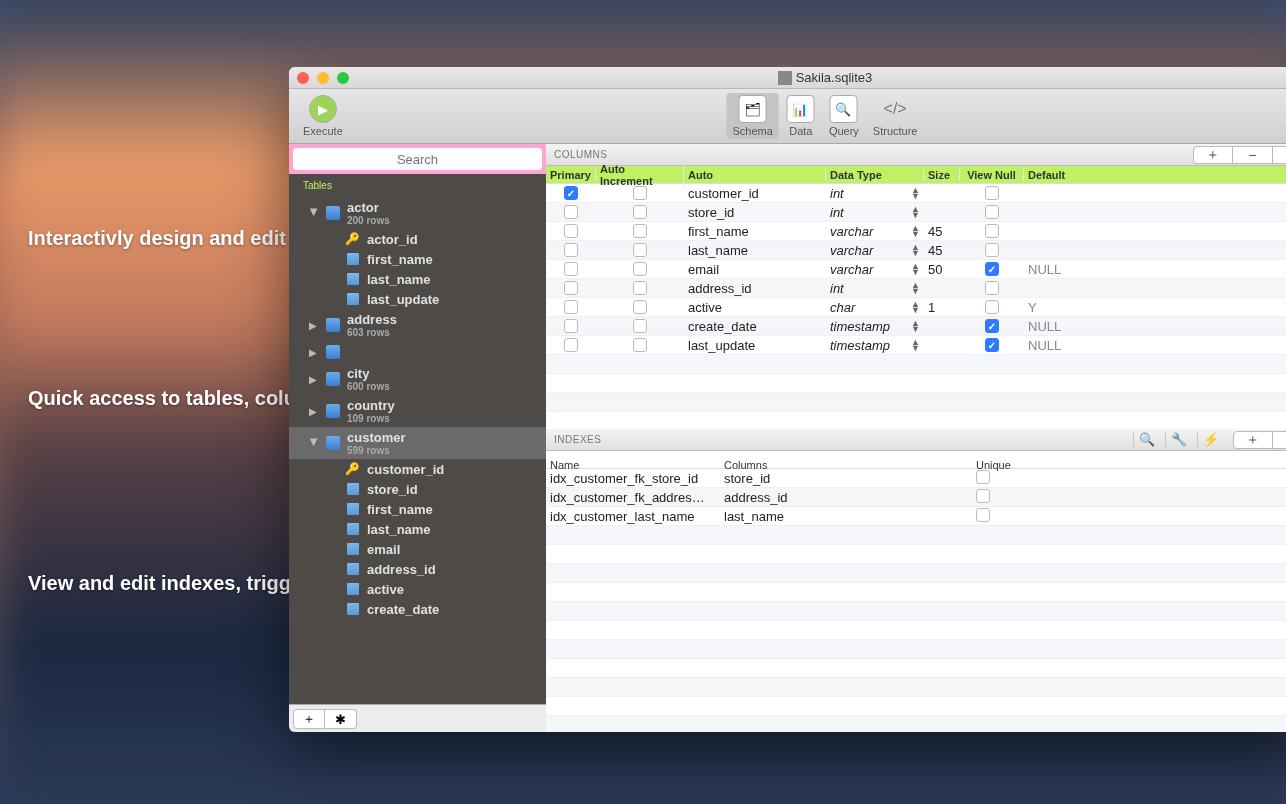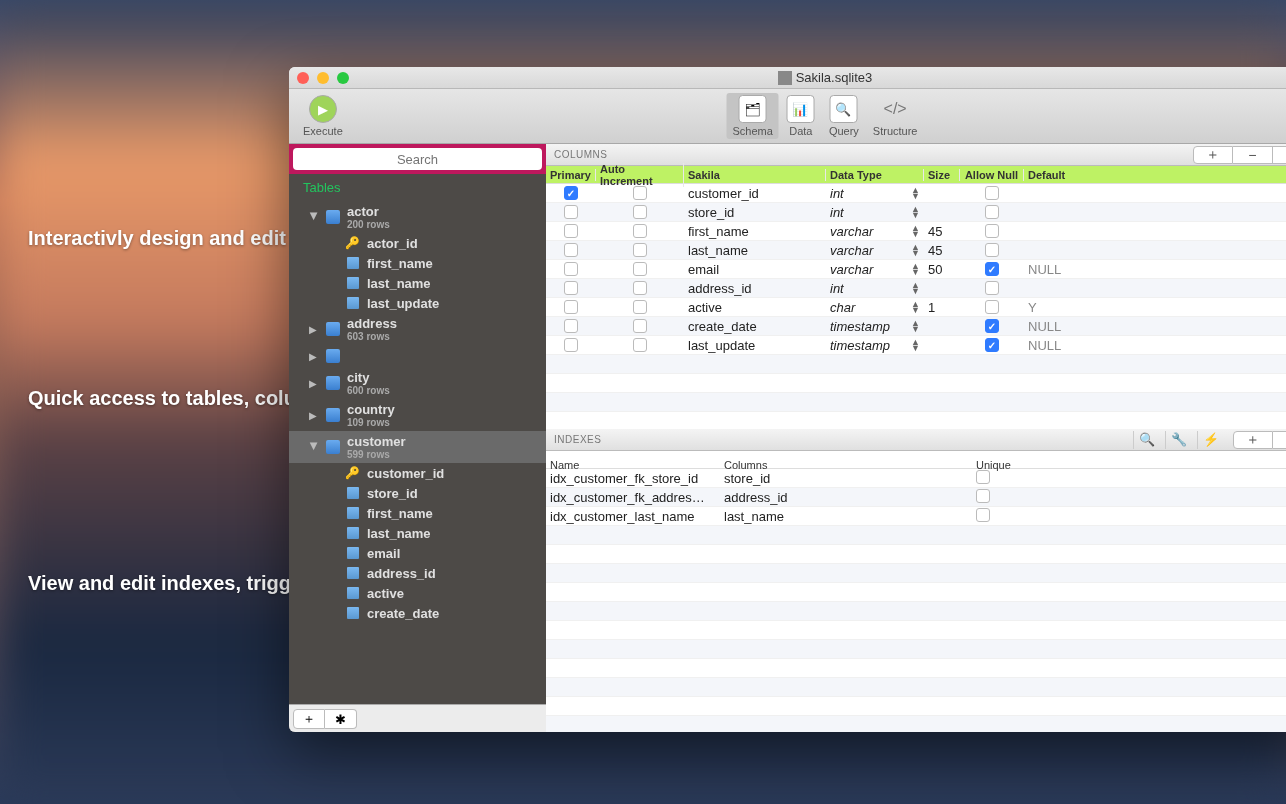--- a/index.html
+++ b/index.html
@@ -69,23 +69,23 @@
 }
 .tb-item { display: flex; flex-direction: column; align-items: center; gap: 2px; padding: 2px 6px; cursor: pointer; }
 .tb-item.selected { background: #c4c4c4; border-radius: 3px; }
 .tb-icon { width: 28px; height: 28px; border: 1px solid #aaa; border-radius: 4px; background: #fff; display: flex; align-items: center; justify-content: center; }
 .tb-label { font-size: 11px; color: #555; text-align: center; }
 .tb-center { position: absolute; left: 50%; transform: translateX(-50%); display: flex; gap: 2px; }
 .tb-right { margin-left: auto; }
 
 .main { flex: 1; display: flex; overflow: hidden; }
 .sidebar { width: 257px; background: #4d4a47; display: flex; flex-direction: column; }
-.search-bar { padding: 4px; background: #be185d; }
+.search-bar { padding: 4px; background: #f9a8d4; }
 .search-input { width: 100%; height: 22px; border-radius: 4px; border: none; background: #fff; text-align: center; font-size: 13px; color: #888; }
-.sidebar-header { padding: 6px 14px; color: #22c55e; font-size: 13px; }
+.sidebar-header { padding: 6px 14px; color: #bef264; font-size: 10px; }
 .tree { flex: 1; overflow-y: auto; color: #e0e0e0; }
 .tree-item { display: flex; align-items: center; padding: 2px 8px 2px 20px; cursor: pointer; min-height: 20px; }
 .tree-item.expanded > .arrow { transform: rotate(90deg); }
 .tree-item .arrow { width: 10px; font-size: 10px; transition: transform 0.1s; color: #bbb; }
 .tree-item .t-icon { width: 16px; height: 16px; margin: 0 6px; display: flex; align-items: center; justify-content: center; }
 .tree-item .t-label { flex: 1; font-weight: bold; }
 .tree-item .rows { font-size: 10px; color: #aaa; display: block; }
 .tree-item.table { padding: 3px 8px 3px 20px; }
 .tree-item.selected { background: #6a6a6a; }
 .sub-items .tree-item { padding-left: 50px; }
@@ -334,24 +334,24 @@
         <div class="sh-btns">
           <div class="sh-btn">＋</div>
           <div class="sh-btn">−</div>
           <div class="sh-btn">↑</div>
           <div class="sh-btn">↓</div>
         </div>
       </div>
       <div class="col-header-row">
         <div class="c-primary">Primary</div>
         <div class="c-autoinc">Auto Increment</div>
-        <div class="c-field">Sakila</div>
+        <div class="c-field">Auto</div>
         <div class="c-datatype">Data Type</div>
         <div class="c-size">Size</div>
-        <div class="c-allownull">Allow Null</div>
+        <div class="c-allownull">View Null</div>
         <div class="c-default">Default</div>
       </div>
       <div class="columns-body" id="columns-body">
           <div class="data-row">
     <div class="c-primary">
               <span class="chk checked"></span>
             </div>
     <div class="c-autoinc">
               <span class="chk "></span>
             </div>

